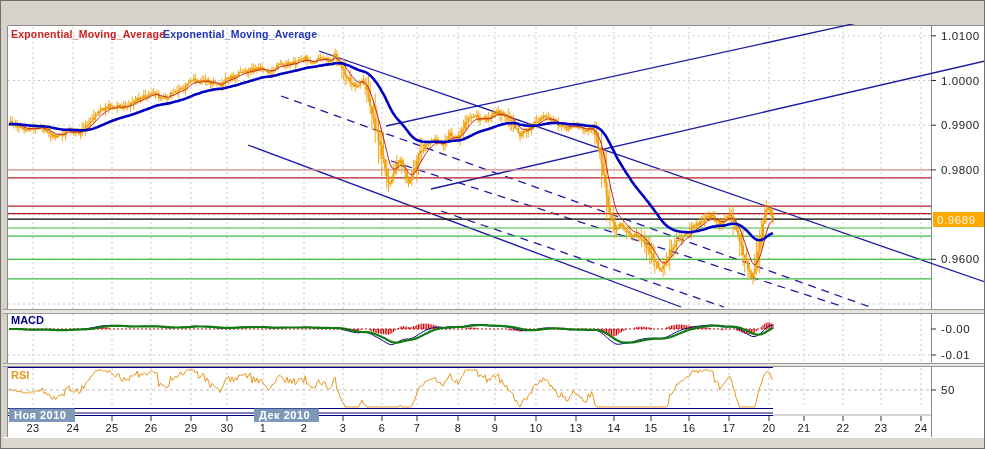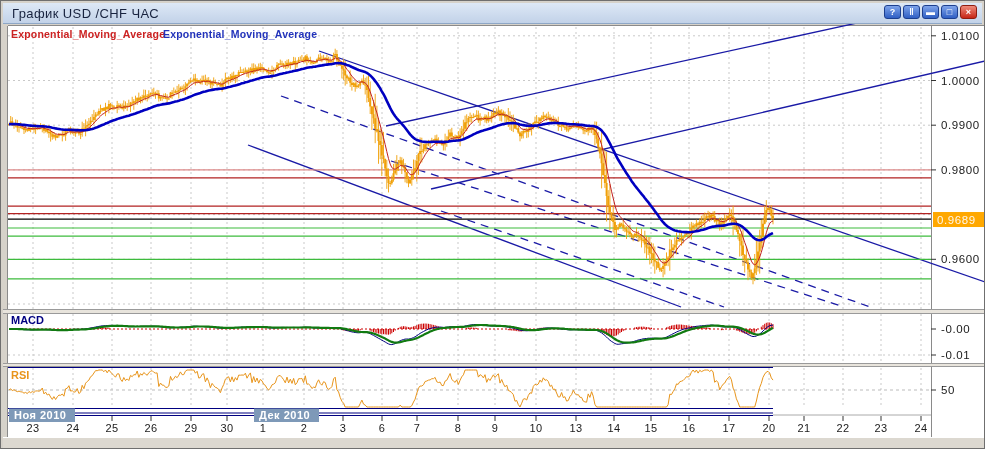--- a/index.html
+++ b/index.html
@@ -12,30 +12,20 @@
     background:linear-gradient(#7fa4ea,#2f5fc4);color:#fff;font-size:9px;font-weight:bold;
     text-align:center;line-height:13px;box-sizing:border-box;cursor:default;}
   .wbtn.red{background:linear-gradient(#ef8a7a,#c62617);border-color:#8f1d10;}
   svg{position:absolute;left:0;top:23px;}
   text{font-family:"Liberation Sans",sans-serif;}
 </style>
 </head>
 <body>
 
 <div class="window">
-  <div class="titlebar">
-    <span class="title">График USD /CHF  ЧАС</span>
-    <span class="winbtns" id="winbtns">
-        <span class="wbtn">?</span>
-        <span class="wbtn">‖</span>
-        <span class="wbtn">▬</span>
-        <span class="wbtn">□</span>
-        <span class="wbtn red">×</span>
-      </span>
-  </div>
   <svg id="chart" width="985" height="426" viewBox="0 23 985 426">
       <g>
         <rect x="2" y="23" width="981" height="424" fill="#d6d2ca"></rect>
         <rect x="7" y="25" width="977" height="411" fill="#ffffff"></rect>
         <rect x="2" y="437" width="981" height="10" fill="#dcd8d0"></rect>
         <line x1="2" y1="436.5" x2="983" y2="436.5" stroke="#ffffff" stroke-width="1"></line>
         <line x1="6.5" y1="25" x2="6.5" y2="436" stroke="#8a8a8a" stroke-width="1"></line>
         <line x1="7" y1="24.5" x2="984" y2="24.5" stroke="#8a8a8a" stroke-width="1"></line>
         <line x1="930.5" y1="25" x2="930.5" y2="436" stroke="#8a8a8a" stroke-width="1"></line>
       </g>

